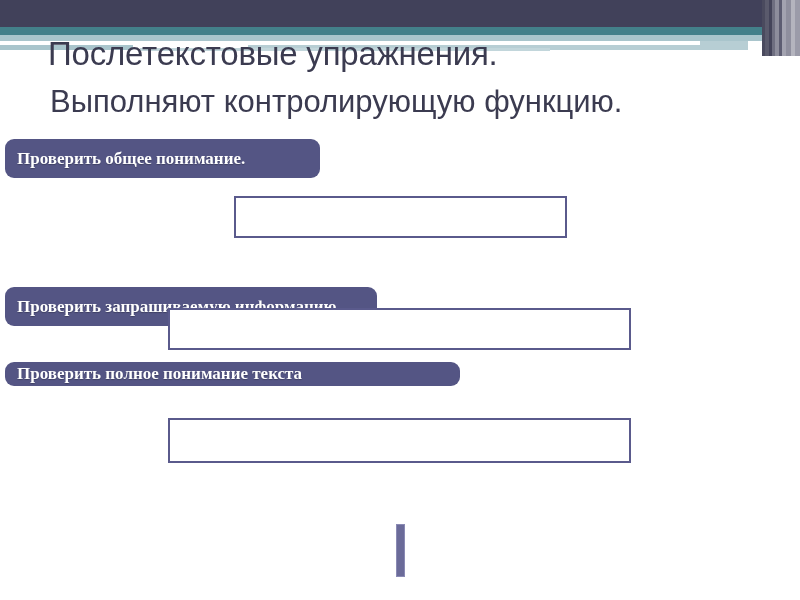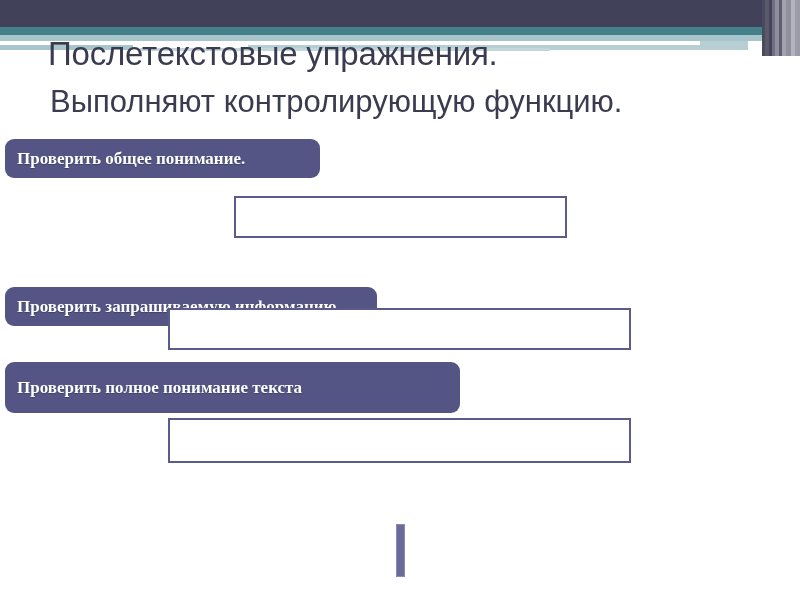--- a/index.html
+++ b/index.html
@@ -161,21 +161,21 @@
   <div class="title">Послетекстовые упражнения.</div>
   <div class="subtitle">Выполняют контролирующую функцию.</div>
 
   <div id="flow-layer">
       <div class="chip" style="left: 5px; top: 139px; width: 315px; height: 39px; background: rgb(84, 85, 132);">
         <span class="chip-label">Проверить общее понимание.</span>
       </div>
       <div class="chip" style="left: 5px; top: 249px; width: 372px; height: 39px; background: rgb(84, 85, 132); margin-top: 38px;">
         <span class="chip-label">Проверить запрашиваемую информацию.</span>
       </div>
-      <div class="chip" style="left: 5px; top: 362px; width: 455px; height: 51px; background: rgb(84, 85, 132);">
+      <div class="chip" style="left: 5px; top: 362px; width: 455px; height: 24px; background: rgb(84, 85, 132);">
         <span class="chip-label">Проверить полное понимание текста</span>
       </div>
       <div class="slot" style="left: 234px; top: 196px; width: 333px; height: 42px; border-color: rgb(90, 90, 140);"></div>
       <div class="slot" style="left: 168px; top: 308px; width: 463px; height: 42px; border-color: rgb(90, 90, 140);"></div>
       <div class="slot" style="left: 168px; top: 418px; width: 463px; height: 45px; border-color: rgb(90, 90, 140);"></div>
     </div>
 
   <div class="marker" id="marker" style="left: 396px; top: 524px; width: 9px; height: 53px;"></div>
 
 </div>

